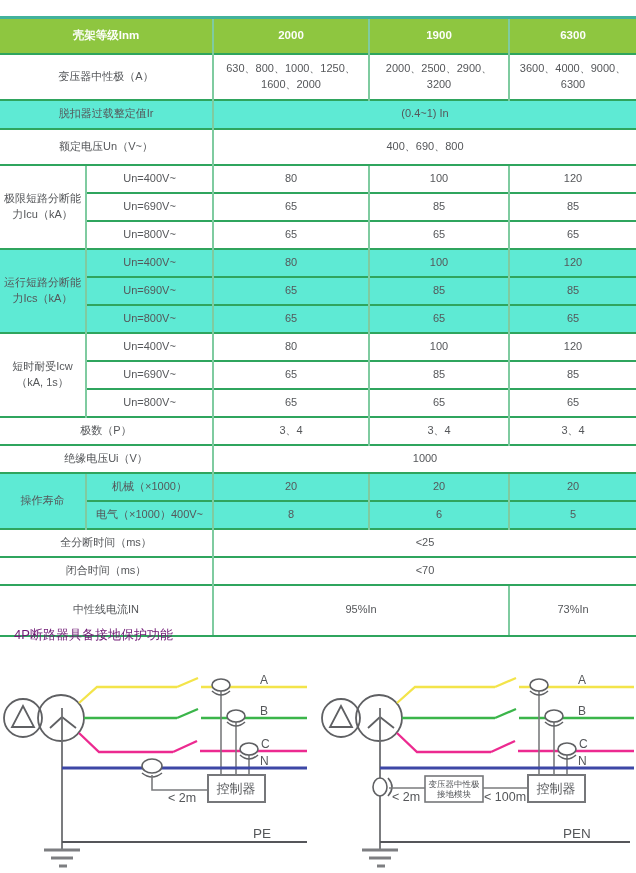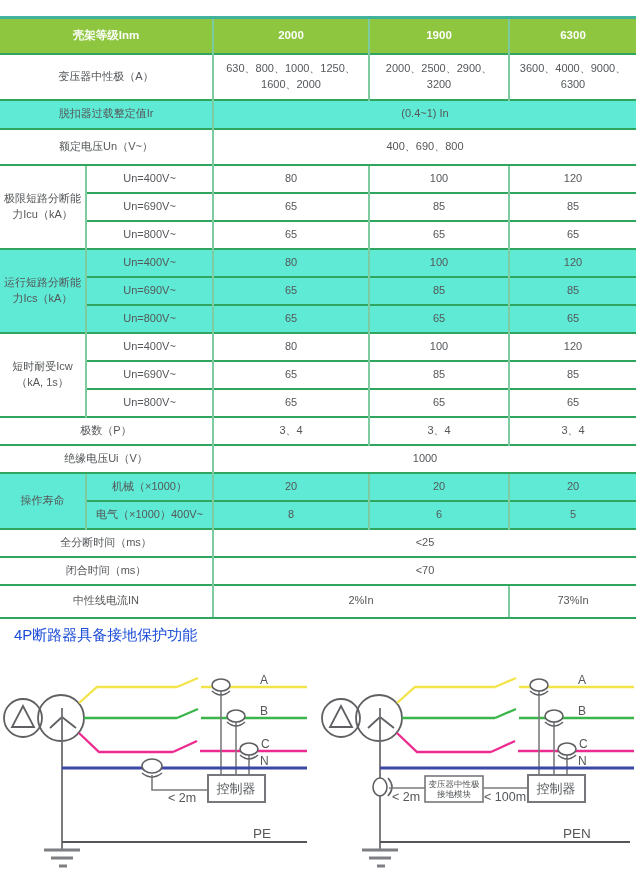--- a/index.html
+++ b/index.html
@@ -14,26 +14,26 @@
                 text-align:center;vertical-align:middle;padding:2px 4px;
                 line-height:1.45;background:#ffffff;}
   table.spec td.lab{border-left:none;}
   table.spec tr:first-child td{border-top:3px solid #43b29c;}
   table.spec tr:last-child td{border-bottom:2px solid #2fa55e;}
   table.spec tr{height:28px;}
   table.spec tr:nth-child(1){height:36px;}
   table.spec tr:nth-child(2){height:46px;}
   table.spec tr:nth-child(3){height:29px;}
   table.spec tr:nth-child(4){height:36px;}
-  table.spec tr:nth-child(20){height:33px;}
+  table.spec tr:nth-child(20){height:51px;}
   table.spec tr.head td{background:#8ec640;color:#fdfefb;font-weight:bold;font-size:11.5px;}
   table.spec tr.tint td{background:#5eead4;}
 
   
-  .notes{position:absolute;left:14px;top:626px;font-size:15px;line-height:17px;color:#1d4ed8;}
+  .notes{position:absolute;left:14px;top:626px;font-size:13px;line-height:17px;color:#701a75;}
 
   
   .diag{position:absolute;top:675px;width:318px;height:198px;}
   .diag.left{left:0;}
   .diag.right{left:318px;}
   svg text{font-family:"Liberation Sans","DejaVu Sans",sans-serif;fill:#55575a;}
 </style>
 </head>
 <body>
 
@@ -152,21 +152,21 @@
           <tr>
             <td colspan="2" class="lab">全分断时间（ms）</td>
             <td colspan="3">&lt;25</td>
           </tr>
           <tr>
             <td colspan="2" class="lab">闭合时间（ms）</td>
             <td colspan="3">&lt;70</td>
           </tr>
           <tr>
             <td colspan="2" class="lab">中性线电流IN</td>
-            <td colspan="2">2%In</td>
+            <td colspan="2">95%In</td>
             <td>73%In</td>
           </tr>
         </tbody>
     </table>
   </div>
 
   <div class="notes">
     <div>4P断路器具备接地保护功能</div>
   </div>
 

